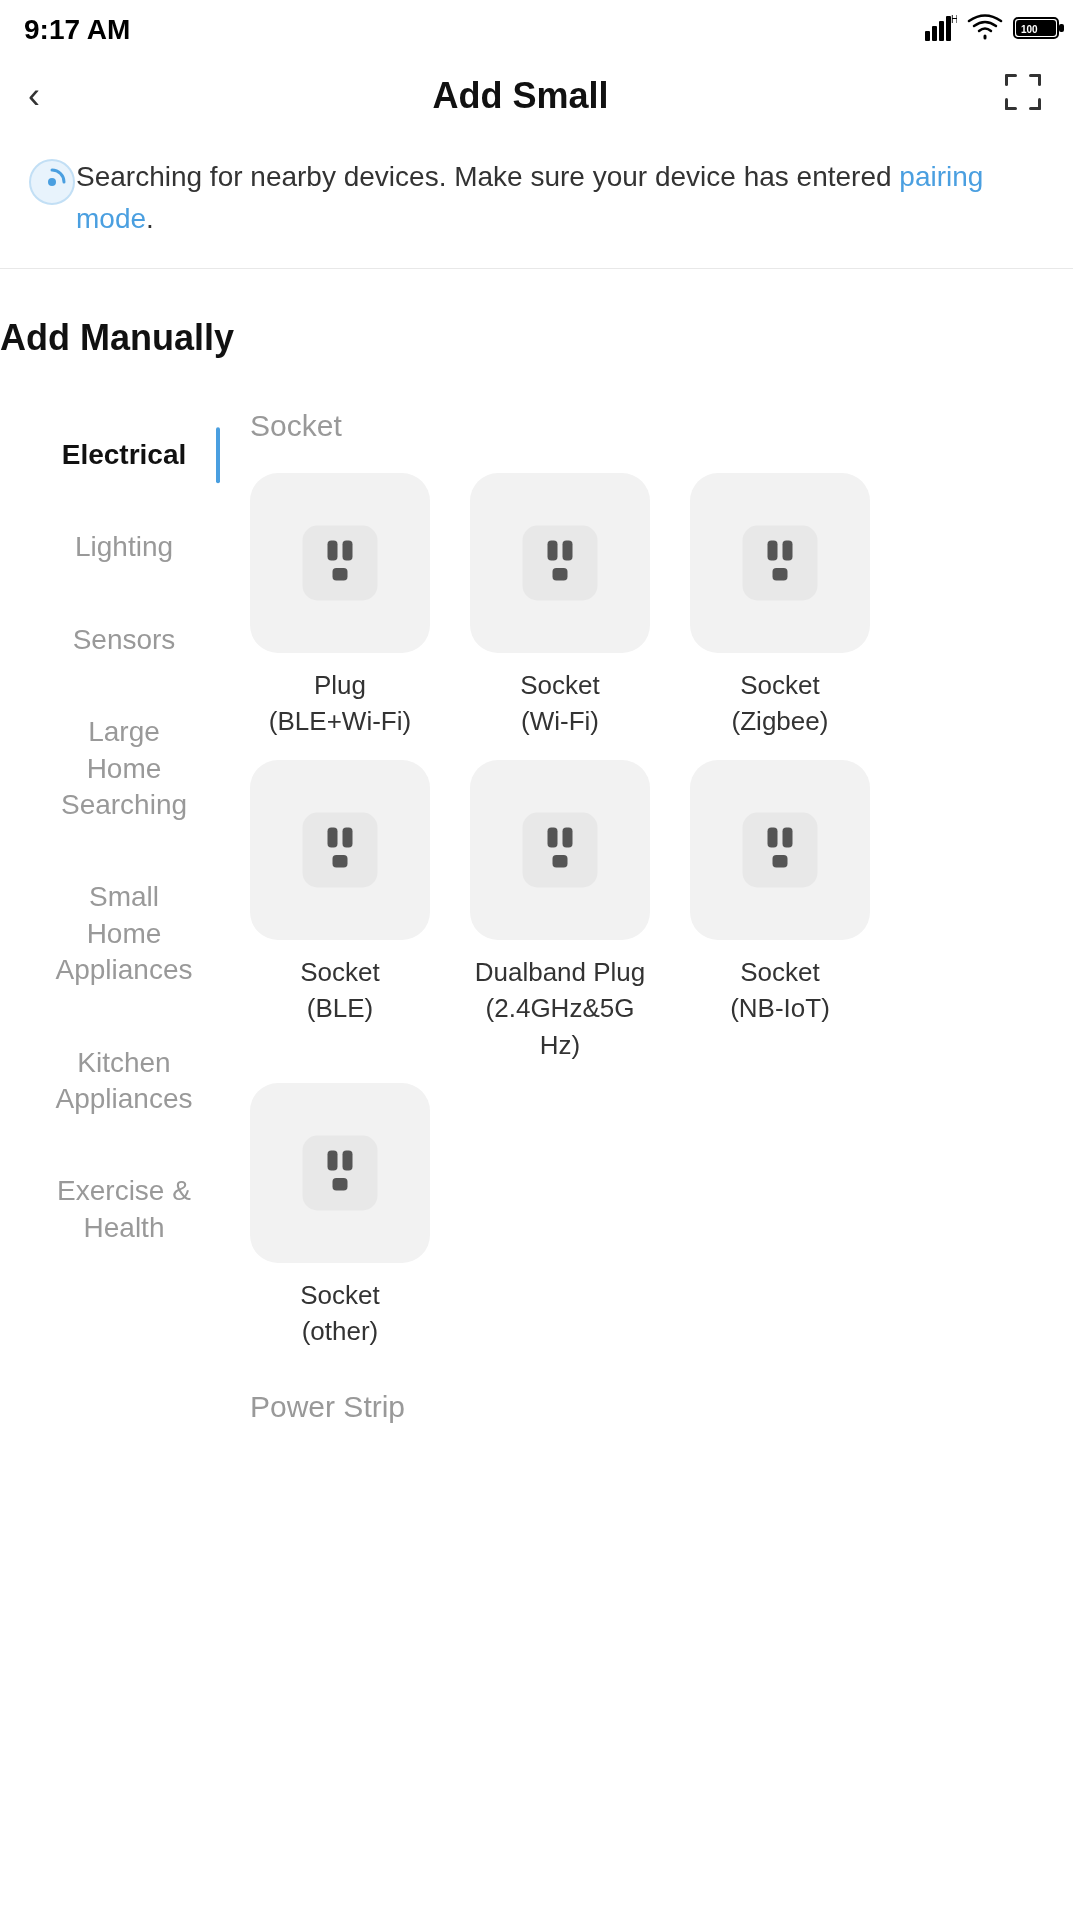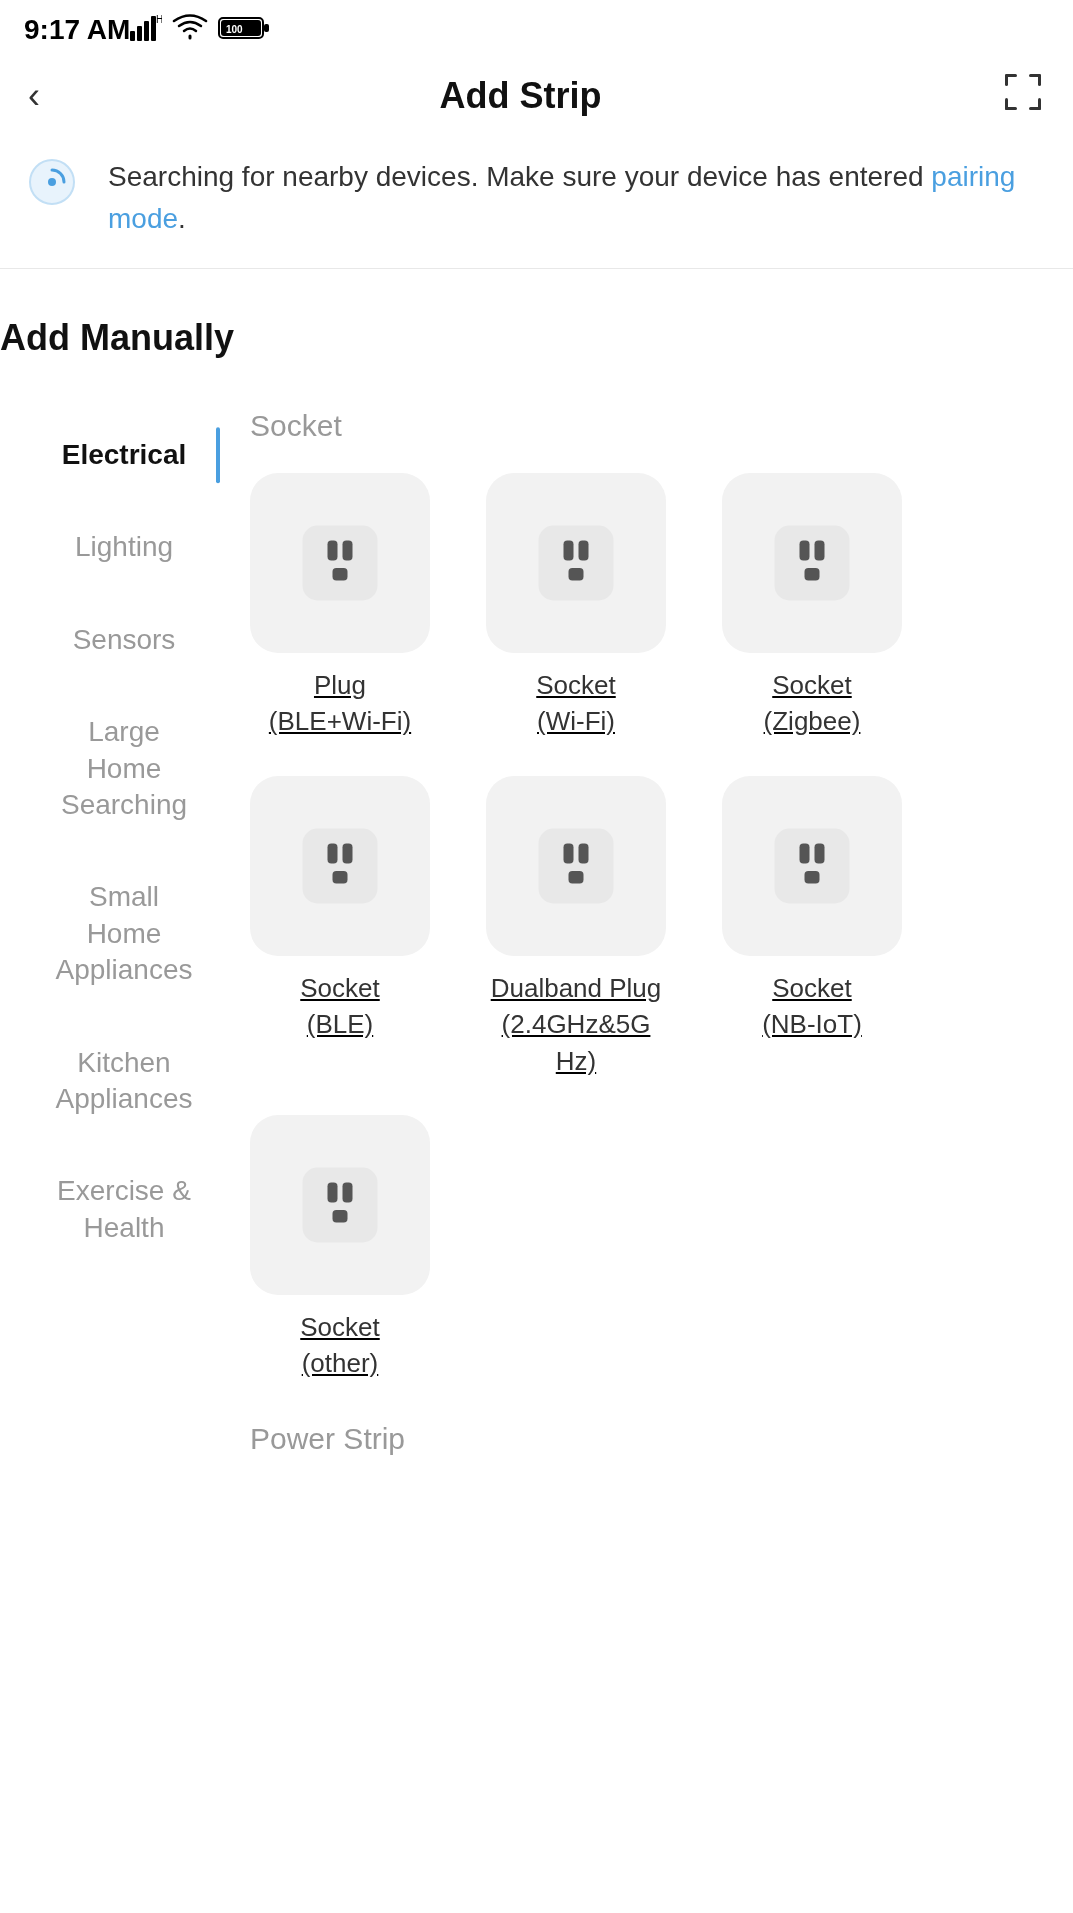--- a/index.html
+++ b/index.html
@@ -8,23 +8,23 @@
       font-family: -apple-system, BlinkMacSystemFont, 'Segoe UI', sans-serif;
       background: #fff;
       width: 1073px;
       min-height: 1913px;
       overflow-x: hidden;
     }
 
     
     .status-bar {
       display: flex;
-      justify-content: flex-start;
-      align-items: center;
-      padding: 12px 20px 8px 24px;
+      justify-content: space-between;
+      align-items: center;
+      padding: 12px 8px 8px 24px;
       height: 56px;
     }
     .status-time {
       font-size: 28px;
       font-weight: 600;
       color: #000;
     }
     .status-icons {
       display: flex;
       align-items: center;
@@ -57,21 +57,21 @@
     .scan-icon {
       font-size: 36px;
       color: #333;
     }
 
     
     .notice-bar {
       display: flex;
       align-items: flex-start;
       padding: 20px 28px;
-      gap: 32px;
+      gap: 0;
     }
     .notice-icon {
       width: 48px;
       height: 48px;
       flex-shrink: 0;
       margin-top: 2px;
     }
     .notice-text {
       font-size: 28px;
       color: #333;
@@ -147,23 +147,22 @@
       font-size: 30px;
       color: #999;
       padding: 10px 20px 20px 20px;
       font-weight: 400;
     }
 
     
     .device-grid {
       display: flex;
       flex-wrap: wrap;
-      gap: 36px;
+      gap: 20px;
       padding: 10px 10px 30px 10px;
-      text-decoration: underline;
     }
 
     .device-item {
       display: flex;
       flex-direction: column;
       align-items: center;
       width: 200px;
       cursor: pointer;
     }
 
@@ -227,21 +226,21 @@
         <rect x="3" y="5" width="40" height="16" rx="3" fill="#000"></rect>
         <rect x="46" y="9" width="5" height="8" rx="2" fill="#000"></rect>
         <text x="8" y="18" font-size="10" fill="#fff" font-weight="bold">100</text>
       </svg>
     </span>
   </div>
 </div>
 
 <div class="top-nav">
   <span class="back-btn">‹</span>
-  <span class="page-title">Add Strip</span>
+  <span class="page-title">Add Small</span>
   <span class="scan-icon">
     <svg width="44" height="44" viewBox="0 0 44 44" fill="none">
       <rect x="4" y="4" width="12" height="3" rx="1.5" fill="#333"></rect>
       <rect x="4" y="4" width="3" height="12" rx="1.5" fill="#333"></rect>
       <rect x="28" y="4" width="12" height="3" rx="1.5" fill="#333"></rect>
       <rect x="37" y="4" width="3" height="12" rx="1.5" fill="#333"></rect>
       <rect x="4" y="37" width="12" height="3" rx="1.5" fill="#333"></rect>
       <rect x="4" y="28" width="3" height="12" rx="1.5" fill="#333"></rect>
       <rect x="28" y="37" width="12" height="3" rx="1.5" fill="#333"></rect>
       <rect x="37" y="28" width="3" height="12" rx="1.5" fill="#333"></rect>

